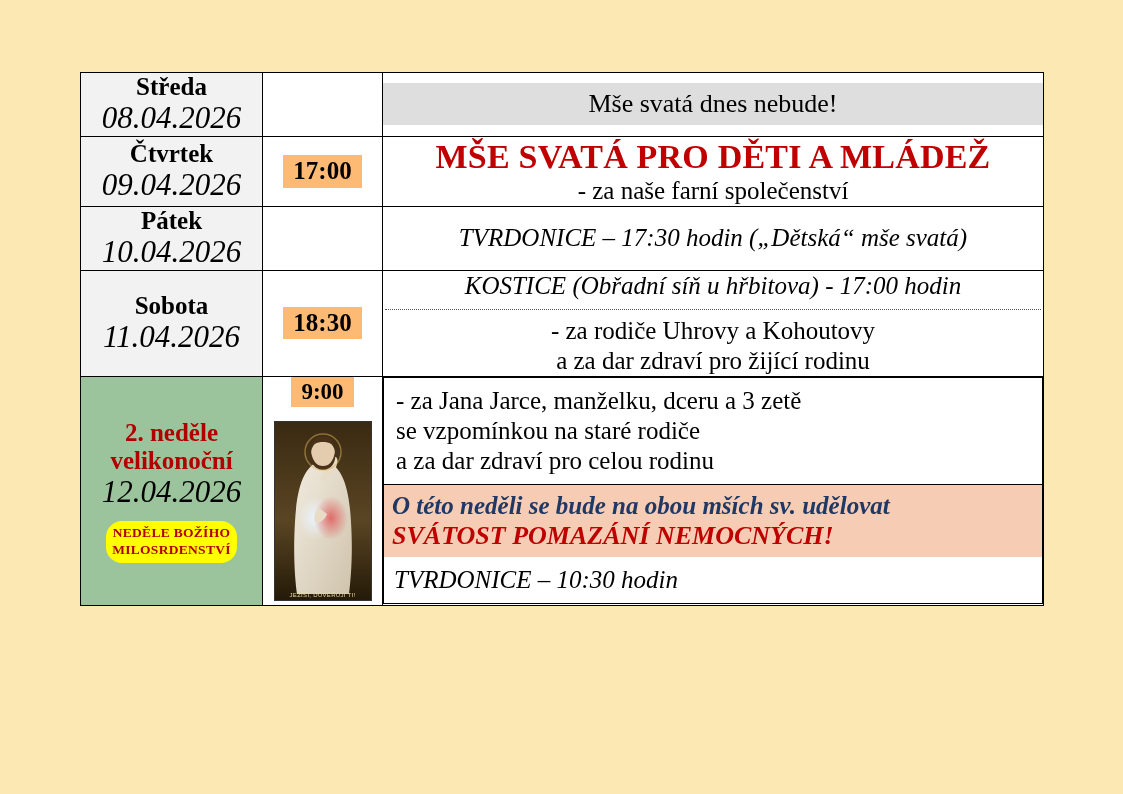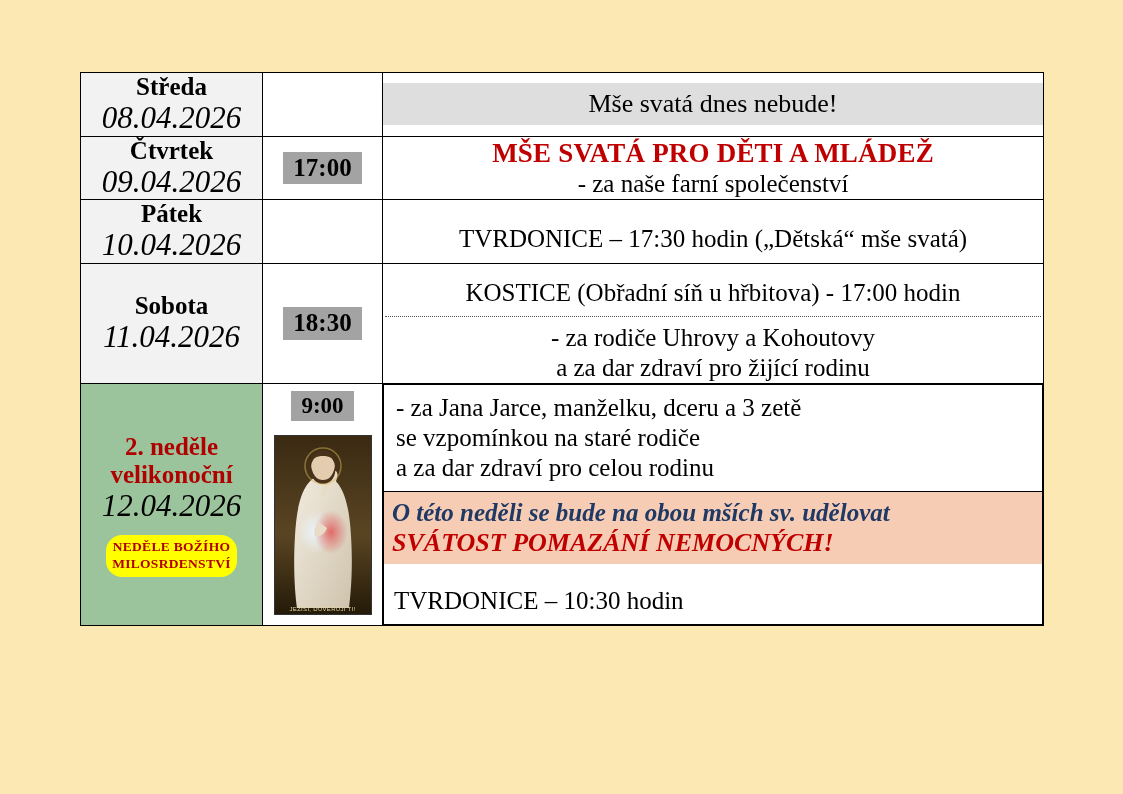--- a/index.html
+++ b/index.html
@@ -73,21 +73,21 @@
     border-radius: 16px;
   }
 
   .time-cell {
     text-align: center;
     vertical-align: middle;
     padding: 4px;
   }
   .time-badge {
     display: inline-block;
-    background: #a3a3a3;
+    background: #fdba74;
     font-weight: bold;
     font-size: 25px;
     padding: 2px 10px;
     color: #000;
     line-height: 1.15;
   }
   .time-badge.small {
     font-size: 23px;
   }
   .time-cell-sunday {
@@ -104,35 +104,35 @@
   .notice-bar {
     background: #dedede;
     font-size: 26px;
     padding: 6px 4px;
     text-align: center;
     color: #000;
   }
   .title-red {
     color: #c00000;
     font-weight: bold;
-    font-size: 27px;
+    font-size: 34px;
     line-height: 1.15;
     letter-spacing: 0.2px;
     font-family: Liberation Serif, serif;
   }
   .line-plain {
     font-size: 25px;
     line-height: 1.2;
     color: #000;
   }
   .line-italic {
     font-size: 25px;
+    font-style: italic;
     line-height: 1.2;
     color: #000;
-    margin-top: 14px;
   }
   .divider-dots {
     border-top: 1px dotted #555;
     margin: 8px 2px 6px 2px;
     height: 0;
     font-size: 0;
     line-height: 0;
   }
   .sacrament-box {
     background: #f6cdb4;

